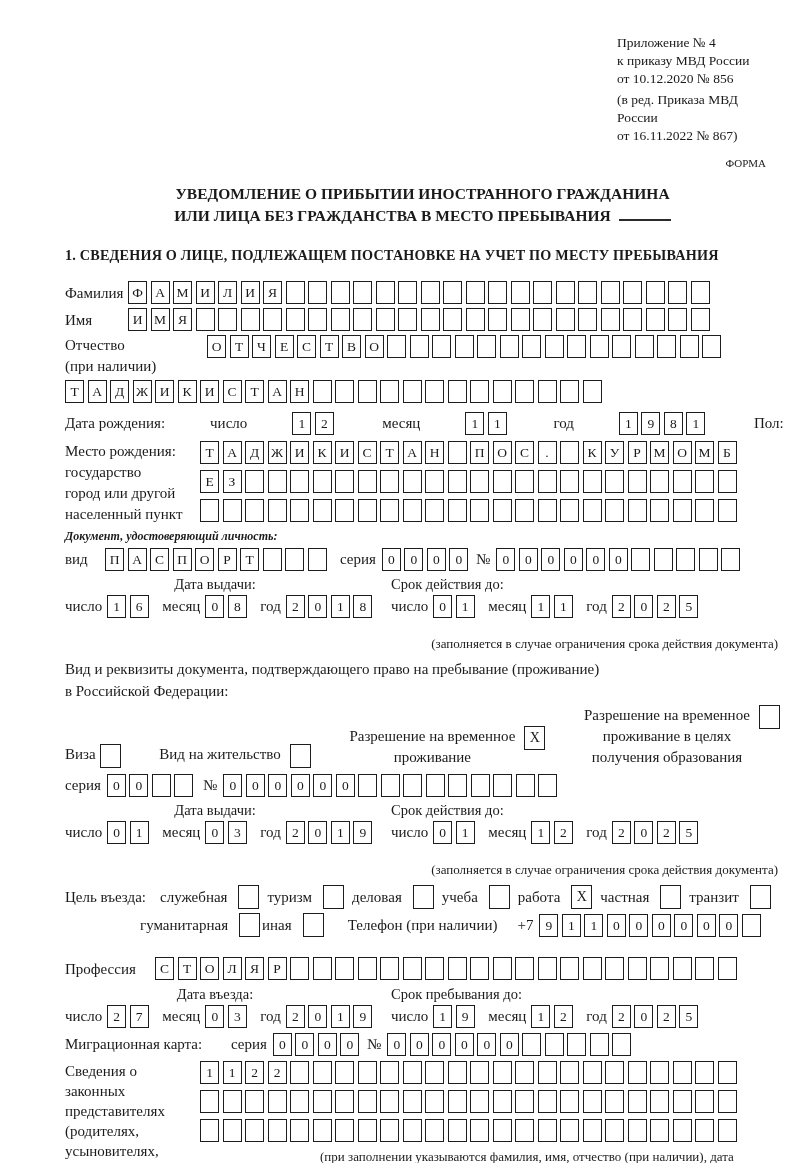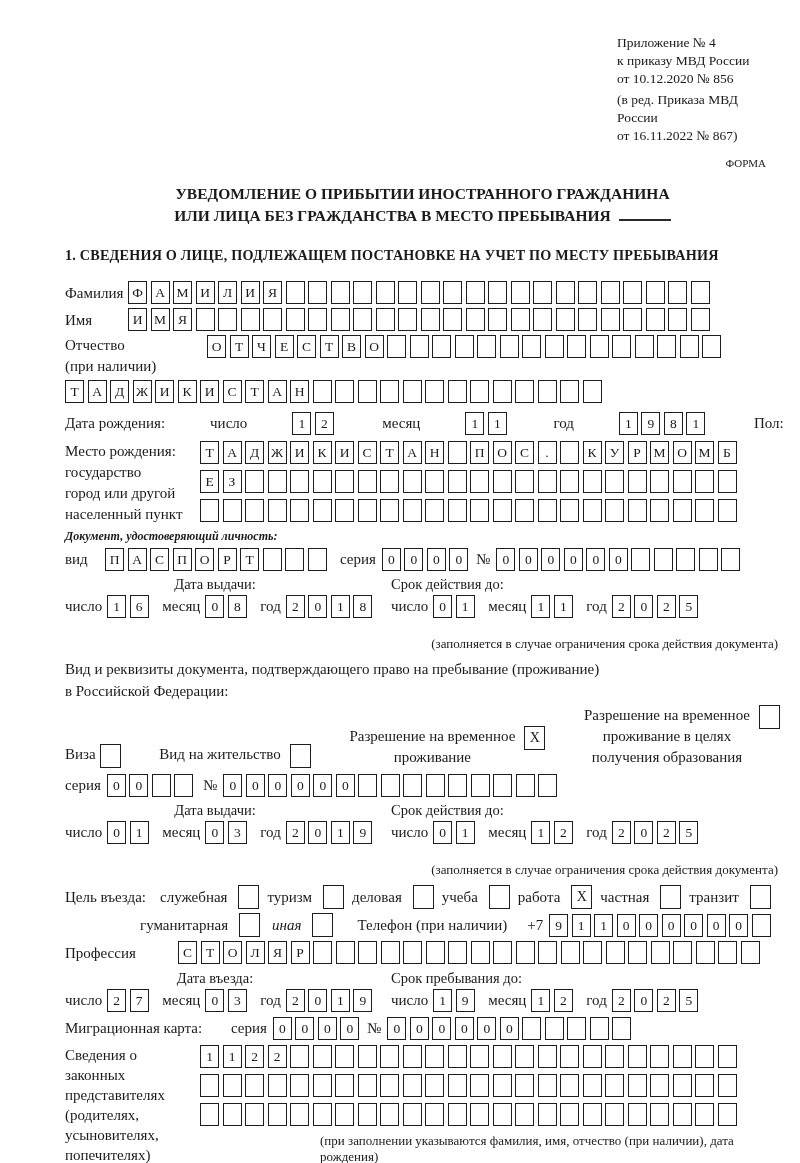--- a/index.html
+++ b/index.html
@@ -525,39 +525,39 @@
     <span class="cbox">X</span>
     <span class="inline-lbl">частная</span>
     <span class="cbox"></span>
     <span class="inline-lbl">транзит</span>
     <span class="cbox"></span>
   </div>
 
   <div class="purpose-row indent75" style="margin-top:4px;">
     <span class="inline-lbl">гуманитарная</span>
     <span class="cbox"></span>
-    <span class="inline-lbl" style="margin-left:12px;font-style:italic;">иная</span>
+    <span class="inline-lbl" style="margin-left:2px;">иная</span>
     <span class="cbox"></span>
     <span class="inline-lbl" style="margin-left:24px;">Телефон (при наличии)</span>
     <span class="inline-lbl" style="margin-left:14px;">+7</span>
     <span class="cells">
         <span class="cell">9</span>
         <span class="cell">1</span>
         <span class="cell">1</span>
         <span class="cell">0</span>
         <span class="cell">0</span>
         <span class="cell">0</span>
         <span class="cell">0</span>
         <span class="cell">0</span>
         <span class="cell">0</span>
         <span class="cell"></span>
       </span>
   </div>
 
-  <div class="row" style="margin-top:4px;gap:23px;">
+  <div class="row" style="margin-top:20px;">
     <span class="lbl w90">Профессия</span>
     <span class="cells">
         <span class="cell">С</span>
         <span class="cell">Т</span>
         <span class="cell">О</span>
         <span class="cell">Л</span>
         <span class="cell">Я</span>
         <span class="cell">Р</span>
         <span class="cell"></span>
         <span class="cell"></span>

